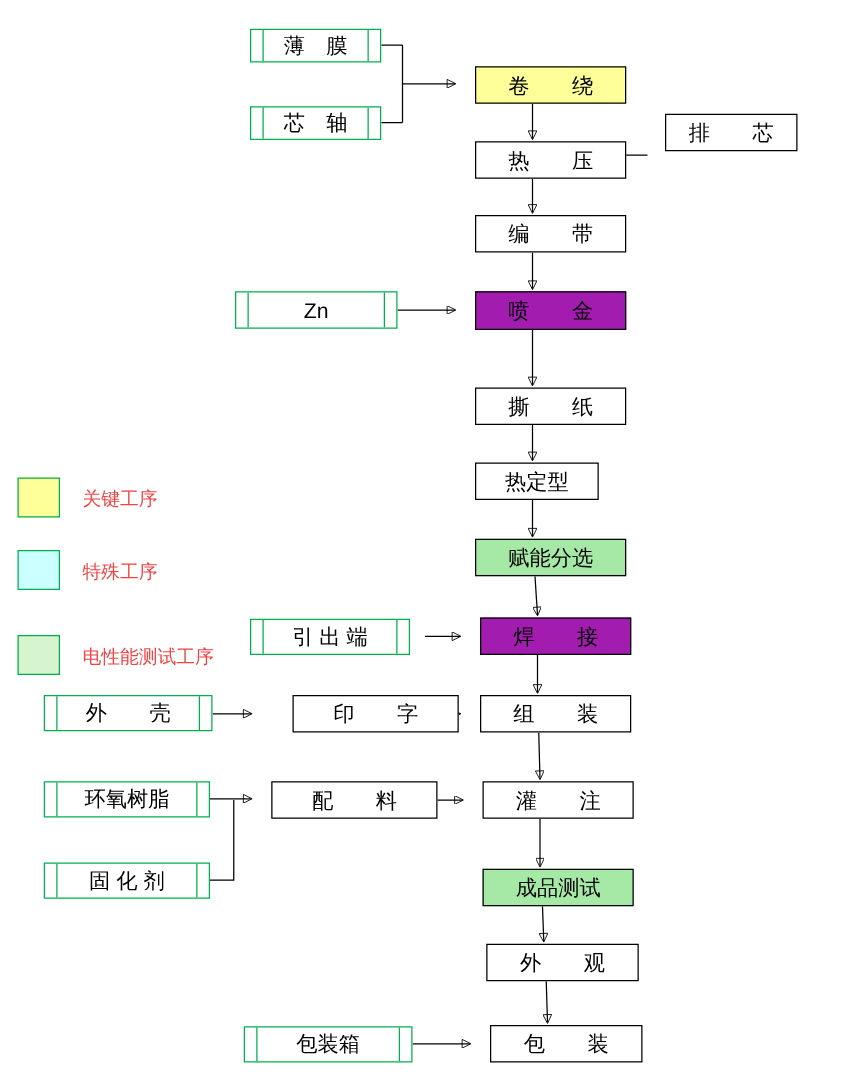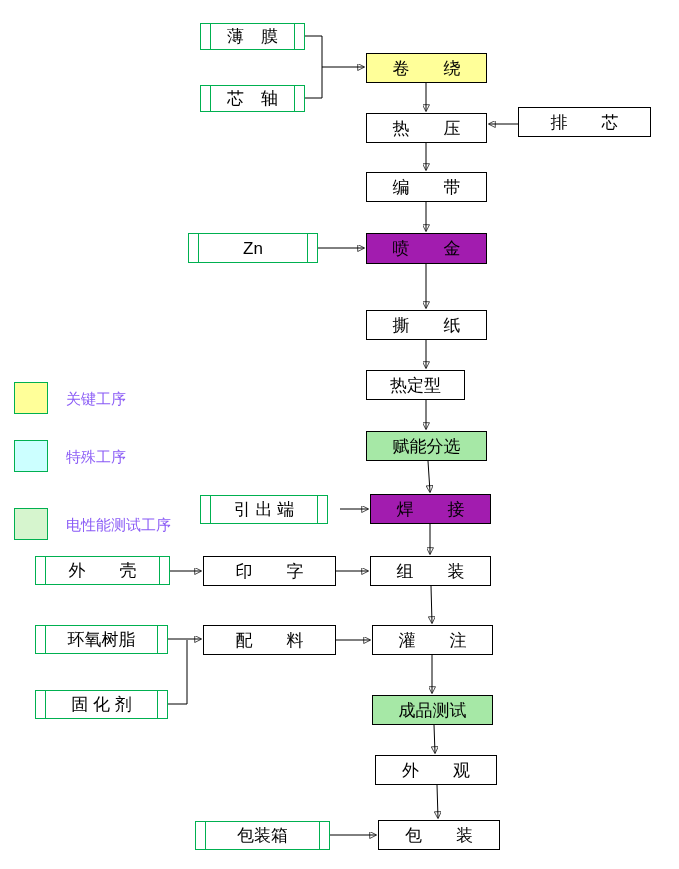--- a/index.html
+++ b/index.html
@@ -18,20 +18,21 @@
     align-items: center;
     justify-content: center;
     font-size: 17px;
     color: #000;
     white-space: pre;
     line-height: 1;
   }
   .proc {
     border: 1px solid #000;
     background: #fff;
+    margin-left: 14px;
   }
   .io {
     border: 1px solid #00B050;
     background: #fff;
   }
   .io::before, .io::after {
     content: "";
     position: absolute;
     top: 0;
     bottom: 0;
@@ -50,21 +51,21 @@
     height: 32px;
     box-sizing: border-box;
     border: 1px solid #00B050;
   }
   .sw-key     { background: #FFFF99; }
   .sw-special { background: #CCFFFF; }
   .sw-test    { background: #D6F5CE; }
   .legend-label {
     position: absolute;
     font-size: 15px;
-    color: #8b5cf6;
+    color: #ef4444;
     white-space: pre;
   }
   .connectors {
     position: absolute;
     left: 0; top: 0;
     width: 679px; height: 869px;
     pointer-events: none;
   }
   .connectors line, .connectors path { stroke: #000; stroke-width: 1; fill: none; }
 </style>
@@ -110,28 +111,28 @@
   <div class="node io" style="left:200px;top:85px;width:105px;height:27px"><span>芯　轴</span></div>
   <div class="node io" style="left:188px;top:233px;width:130px;height:30px"><span>Zn</span></div>
   <div class="node io" style="left:200px;top:495px;width:128px;height:29px"><span>引 出 端</span></div>
   <div class="node io" style="left:35px;top:556px;width:135px;height:29px"><span>外　　壳</span></div>
   <div class="node io" style="left:35px;top:625px;width:133px;height:29px"><span>环氧树脂</span></div>
   <div class="node io" style="left:35px;top:690px;width:133px;height:29px"><span>固 化 剂</span></div>
   <div class="node io" style="left:195px;top:821px;width:135px;height:29px"><span>包装箱</span></div>
 
   <div class="node proc fill-key" style="left:366px;top:53px;width:121px;height:30px"><span>卷　　绕</span></div>
   <div class="node proc" style="left:366px;top:113px;width:121px;height:30px"><span>热　　压</span></div>
-  <div class="node proc" style="left:518px;top:107px;width:133px;height:30px"><span>排　　芯</span></div>
+  <div class="node proc" style="left:518px;top:91px;width:106px;height:30px"><span>排　　芯</span></div>
   <div class="node proc" style="left:366px;top:172px;width:121px;height:30px"><span>编　　带</span></div>
   <div class="node proc fill-special" style="left:366px;top:233px;width:121px;height:31px"><span>喷　　金</span></div>
   <div class="node proc" style="left:366px;top:310px;width:121px;height:30px"><span>撕　　纸</span></div>
   <div class="node proc" style="left:366px;top:370px;width:99px;height:30px"><span>热定型</span></div>
   <div class="node proc fill-test" style="left:366px;top:431px;width:121px;height:30px"><span>赋能分选</span></div>
   <div class="node proc fill-special" style="left:370px;top:494px;width:121px;height:30px"><span>焊　　接</span></div>
-  <div class="node proc" style="left:203px;top:556px;width:133px;height:30px"><span>印　　字</span></div>
+  <div class="node proc" style="left:220px;top:556px;width:133px;height:30px"><span>印　　字</span></div>
   <div class="node proc" style="left:370px;top:556px;width:121px;height:30px"><span>组　　装</span></div>
   <div class="node proc" style="left:203px;top:625px;width:133px;height:30px"><span>配　　料</span></div>
   <div class="node proc" style="left:372px;top:625px;width:121px;height:30px"><span>灌　　注</span></div>
   <div class="node proc fill-test" style="left:372px;top:695px;width:121px;height:30px"><span>成品测试</span></div>
   <div class="node proc" style="left:375px;top:755px;width:122px;height:30px"><span>外　　观</span></div>
   <div class="node proc" style="left:378px;top:820px;width:122px;height:30px"><span>包　　装</span></div>
 
   <div class="legend-swatch sw-key" style="left:14px;top:382px"></div>
   <div class="legend-label" style="left:66px;top:390px">关键工序</div>
 

